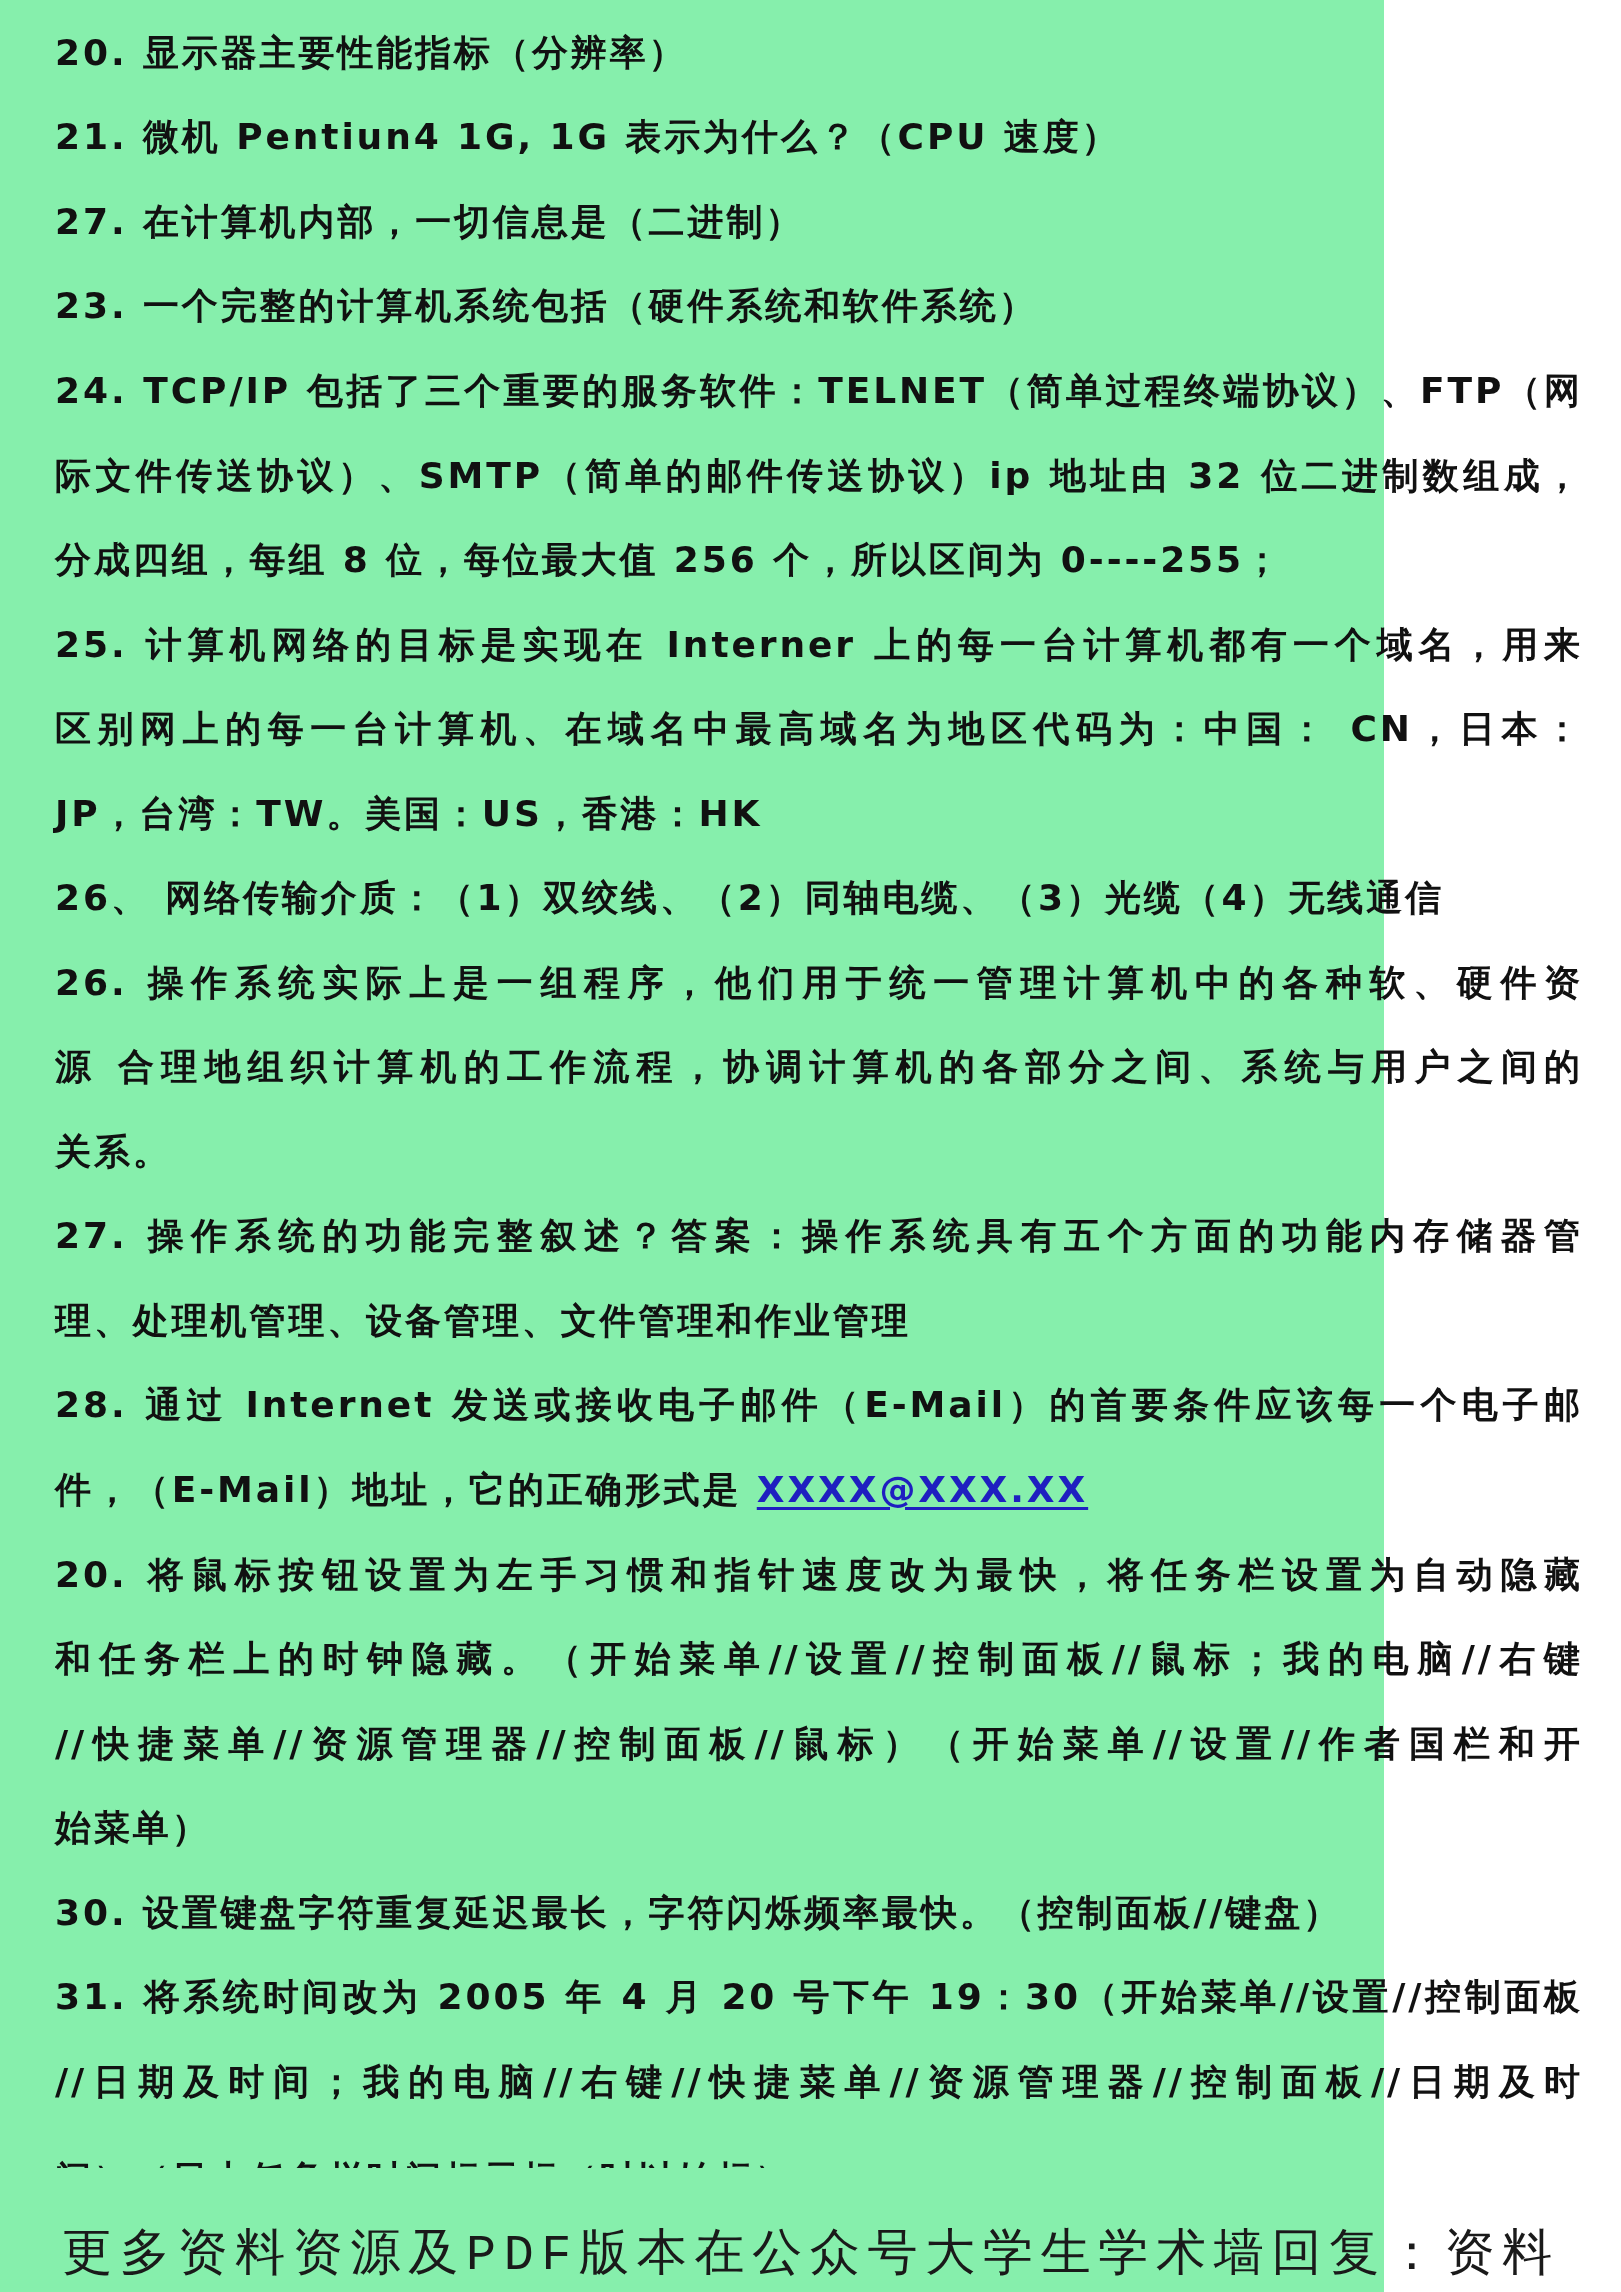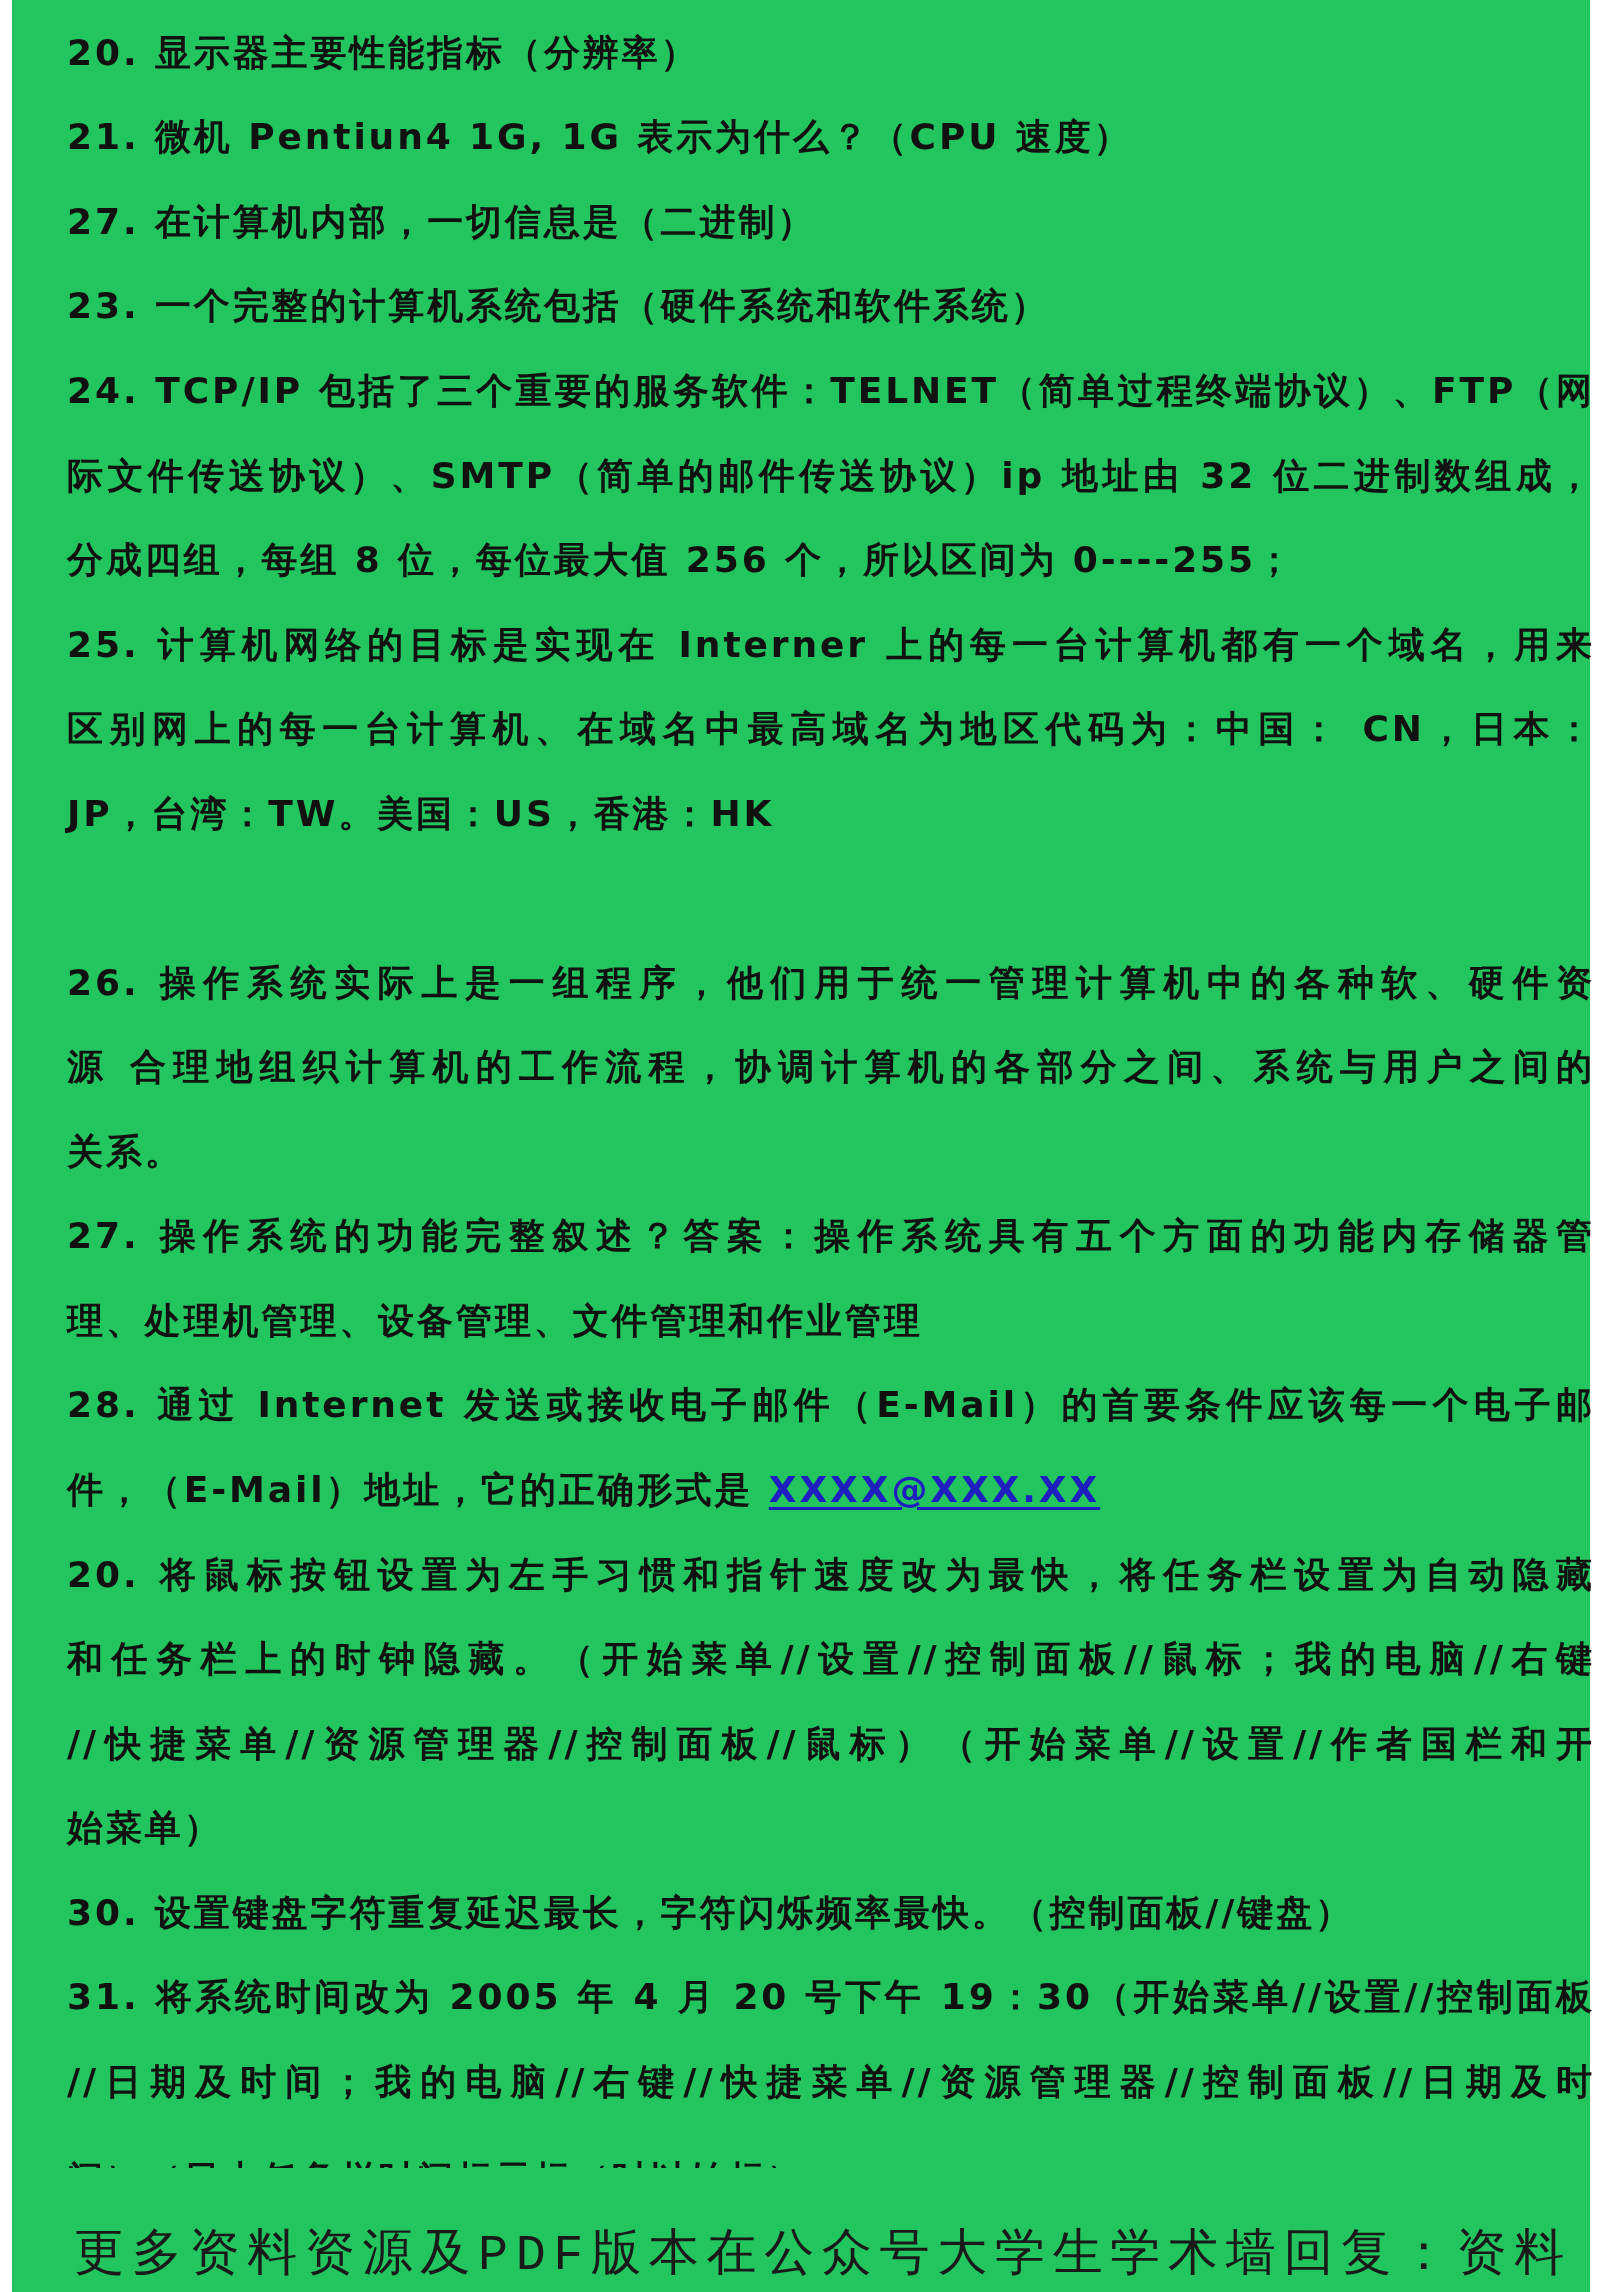--- a/index.html
+++ b/index.html
@@ -1,17 +1,17 @@
 <!DOCTYPE html>
 <html><head>
 <meta charset="utf-8">
 <style>
   html, body { margin: 0; padding: 0; background: #ffffff; }
   body { width: 1622px; height: 2292px; position: relative; overflow: hidden; }
-  .page { position: absolute; left: 12px; top: 0; width: 1578px; height: 2292px; background: #22c55e; }
+  .page { position: absolute; left: 0; top: 0; width: 1384px; height: 2292px; background: #86efac; }
   .line {
     position: absolute;
     left: 55px;
     height: 48px;
     line-height: 48px;
     font-family: "DejaVu Sans", "Liberation Sans", sans-serif;
     font-weight: bold;
     font-size: 36px;
     color: #111111;
     white-space: nowrap;
@@ -35,20 +35,21 @@
   <div class="line" style="top:29px">20.  显示器主要性能指标（分辨率）</div>
   <div class="line" style="top:113px">21.  微机 Pentiun4 1G, 1G 表示为什么？（CPU 速度）</div>
   <div class="line" style="top:198px">27.  在计算机内部，一切信息是（二进制）</div>
   <div class="line" style="top:282px">23.  一个完整的计算机系统包括（硬件系统和软件系统）</div>
   <div class="line full" style="top:367px">24. TCP/IP 包括了三个重要的服务软件：TELNET（简单过程终端协议）、FTP（网</div>
   <div class="line full" style="top:452px">际文件传送协议）、SMTP（简单的邮件传送协议）ip 地址由 32 位二进制数组成，</div>
   <div class="line" style="top:536px">分成四组，每组 8 位，每位最大值 256 个，所以区间为 0----255；</div>
   <div class="line full" style="top:621px">25.  计算机网络的目标是实现在 Interner 上的每一台计算机都有一个域名，用来</div>
   <div class="line full" style="top:705px">区别网上的每一台计算机、在域名中最高域名为地区代码为：中国： CN，日本：</div>
   <div class="line" style="top:790px">JP，台湾：TW。美国：US，香港：HK</div>
+  <div class="line" style="top:874px">26、  网络传输介质：（1）双绞线、（2）同轴电缆、（3）光缆（4）无线通信</div>
   <div class="line full" style="top:959px">26.  操作系统实际上是一组程序，他们用于统一管理计算机中的各种软、硬件资</div>
   <div class="line full" style="top:1043px">源 合理地组织计算机的工作流程，协调计算机的各部分之间、系统与用户之间的</div>
   <div class="line" style="top:1128px">关系。</div>
   <div class="line full" style="top:1212px">27.  操作系统的功能完整叙述？答案：操作系统具有五个方面的功能内存储器管</div>
   <div class="line" style="top:1297px">理、处理机管理、设备管理、文件管理和作业管理</div>
   <div class="line full" style="top:1381px">28.  通过 Internet 发送或接收电子邮件（E-Mail）的首要条件应该每一个电子邮</div>
   <div class="line" style="top:1466px">
     <span>件，（E-Mail）地址，它的正确形式是 </span><a class="link" href="#">XXXX@XXX.XX</a>
   </div>
   <div class="line full" style="top:1551px">20.  将鼠标按钮设置为左手习惯和指针速度改为最快，将任务栏设置为自动隐藏</div>

